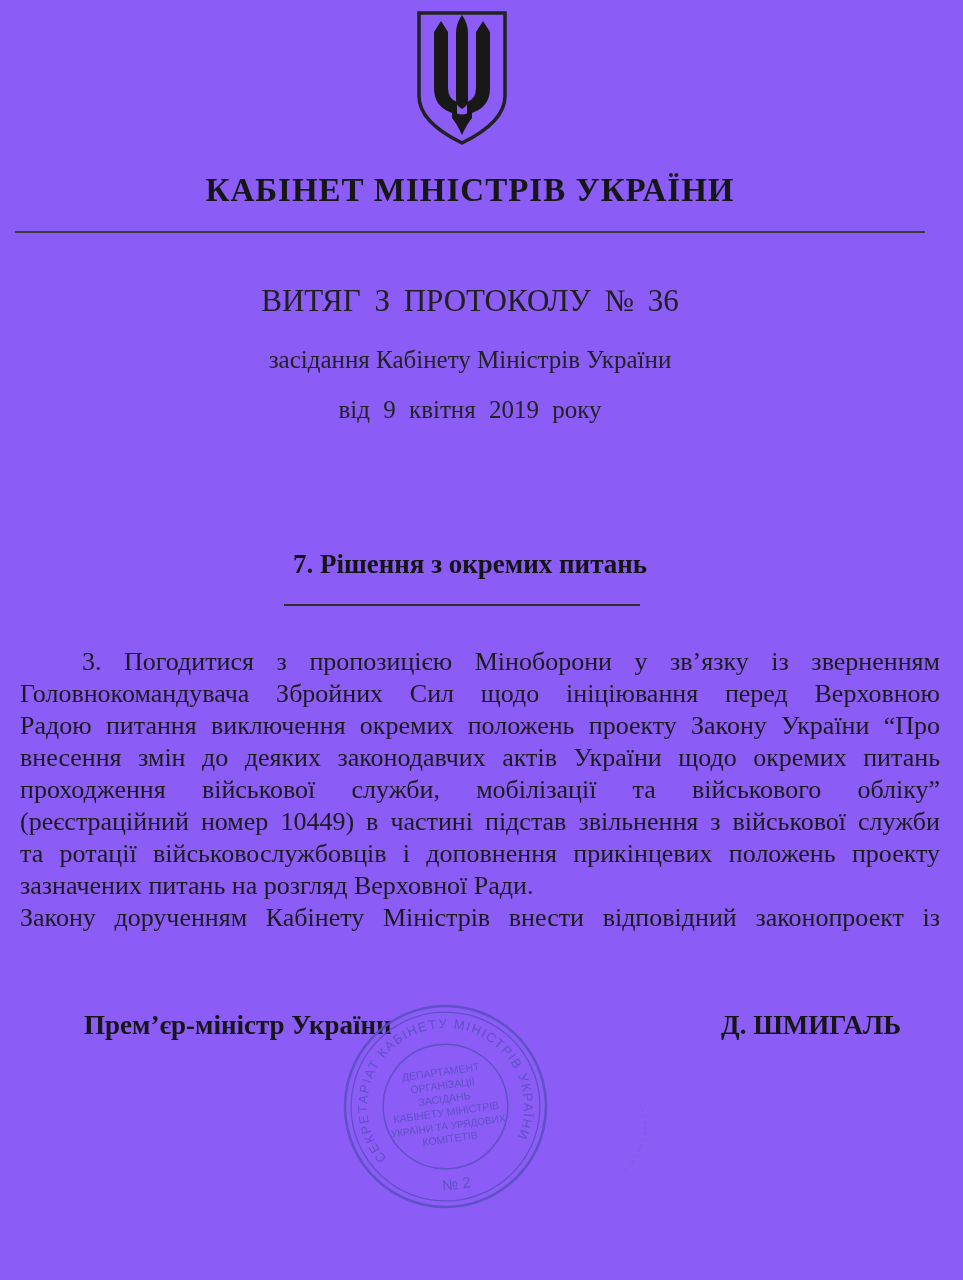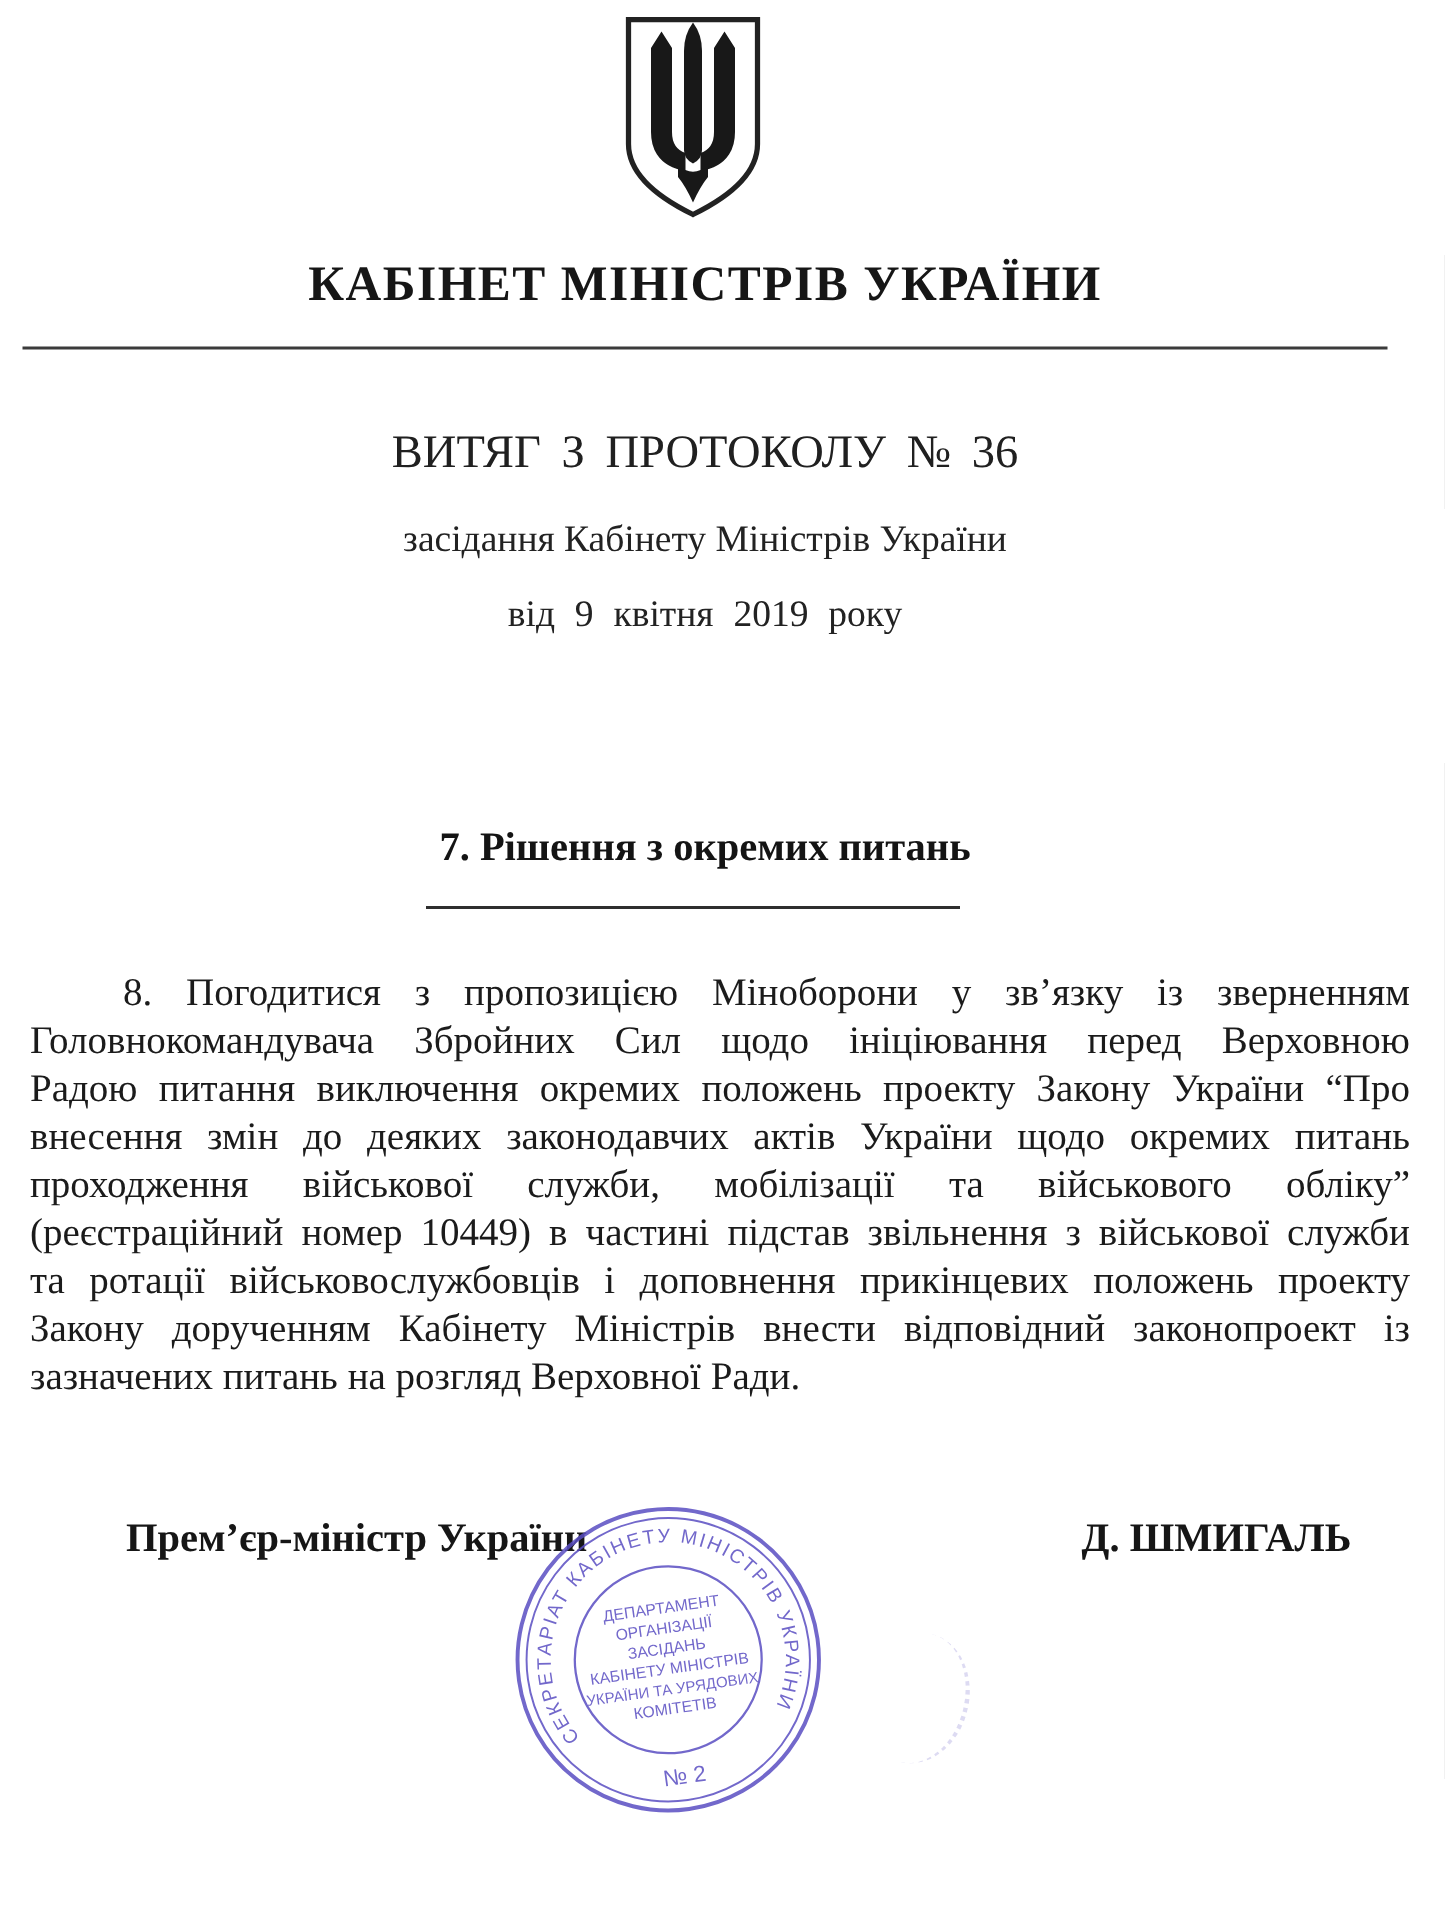--- a/index.html
+++ b/index.html
@@ -1,18 +1,18 @@
 <!DOCTYPE html>
 <html><head>
 <meta charset="utf-8">
 <style>
   html,body { margin:0; padding:0; background:#e8e8e8; }
   .page {
     position:relative; width:963px; height:1280px; margin:0 auto;
-    background:#ffffff; color:#1c1c1c; overflow:hidden;
+    background:#8b5cf6; color:#1c1c1c; overflow:hidden;
     font-family:"Liberation Serif","DejaVu Serif",serif;
   }
   .center-col { position:absolute; left:0; width:940px; text-align:center; }
 
   .emblem { position:absolute; left:412px; top:8px; width:100px; height:140px; }
 
   .org-title {
     top:172px; font-size:33px; font-weight:bold; letter-spacing:1px;
     color:#161616;
   }
@@ -82,29 +82,29 @@
   <div class="head-rule"></div>
 
   <div class="center-col doc-title">ВИТЯГ З ПРОТОКОЛУ № 36</div>
   <div class="center-col session-line">засідання Кабінету Міністрів України</div>
   <div class="center-col date-line">від 9 квітня 2019 року</div>
 
   <div class="center-col section-heading">7. Рішення з окремих питань</div>
   <div class="section-rule"></div>
 
   <div class="body-par">
-    <div class="body-line first">8. Погодитися з пропозицією Міноборони у зв’язку із зверненням</div>
+    <div class="body-line first">3. Погодитися з пропозицією Міноборони у зв’язку із зверненням</div>
     <div class="body-line">Головнокомандувача Збройних Сил щодо ініціювання перед Верховною</div>
     <div class="body-line">Радою питання виключення окремих положень проекту Закону України “Про</div>
     <div class="body-line">внесення змін до деяких законодавчих актів України щодо окремих питань</div>
     <div class="body-line">проходження військової служби, мобілізації та військового обліку”</div>
     <div class="body-line">(реєстраційний номер 10449) в частині підстав звільнення з військової служби</div>
     <div class="body-line">та ротації військовослужбовців і доповнення прикінцевих положень проекту</div>
+    <div class="body-line last">зазначених питань на розгляд Верховної Ради.</div>
     <div class="body-line">Закону дорученням Кабінету Міністрів внести відповідний законопроект із</div>
-    <div class="body-line last">зазначених питань на розгляд Верховної Ради.</div>
   </div>
 
   <div class="sig-row sig-pm">
     <span class="role">Прем’єр-міністр України</span>
     <span class="name">Д. ШМИГАЛЬ</span>
   </div>
 
 
   <svg class="stamp" viewBox="0 0 212 212">
     <g transform="rotate(-8 106 106)" fill="none" stroke="#5a4ec2">

